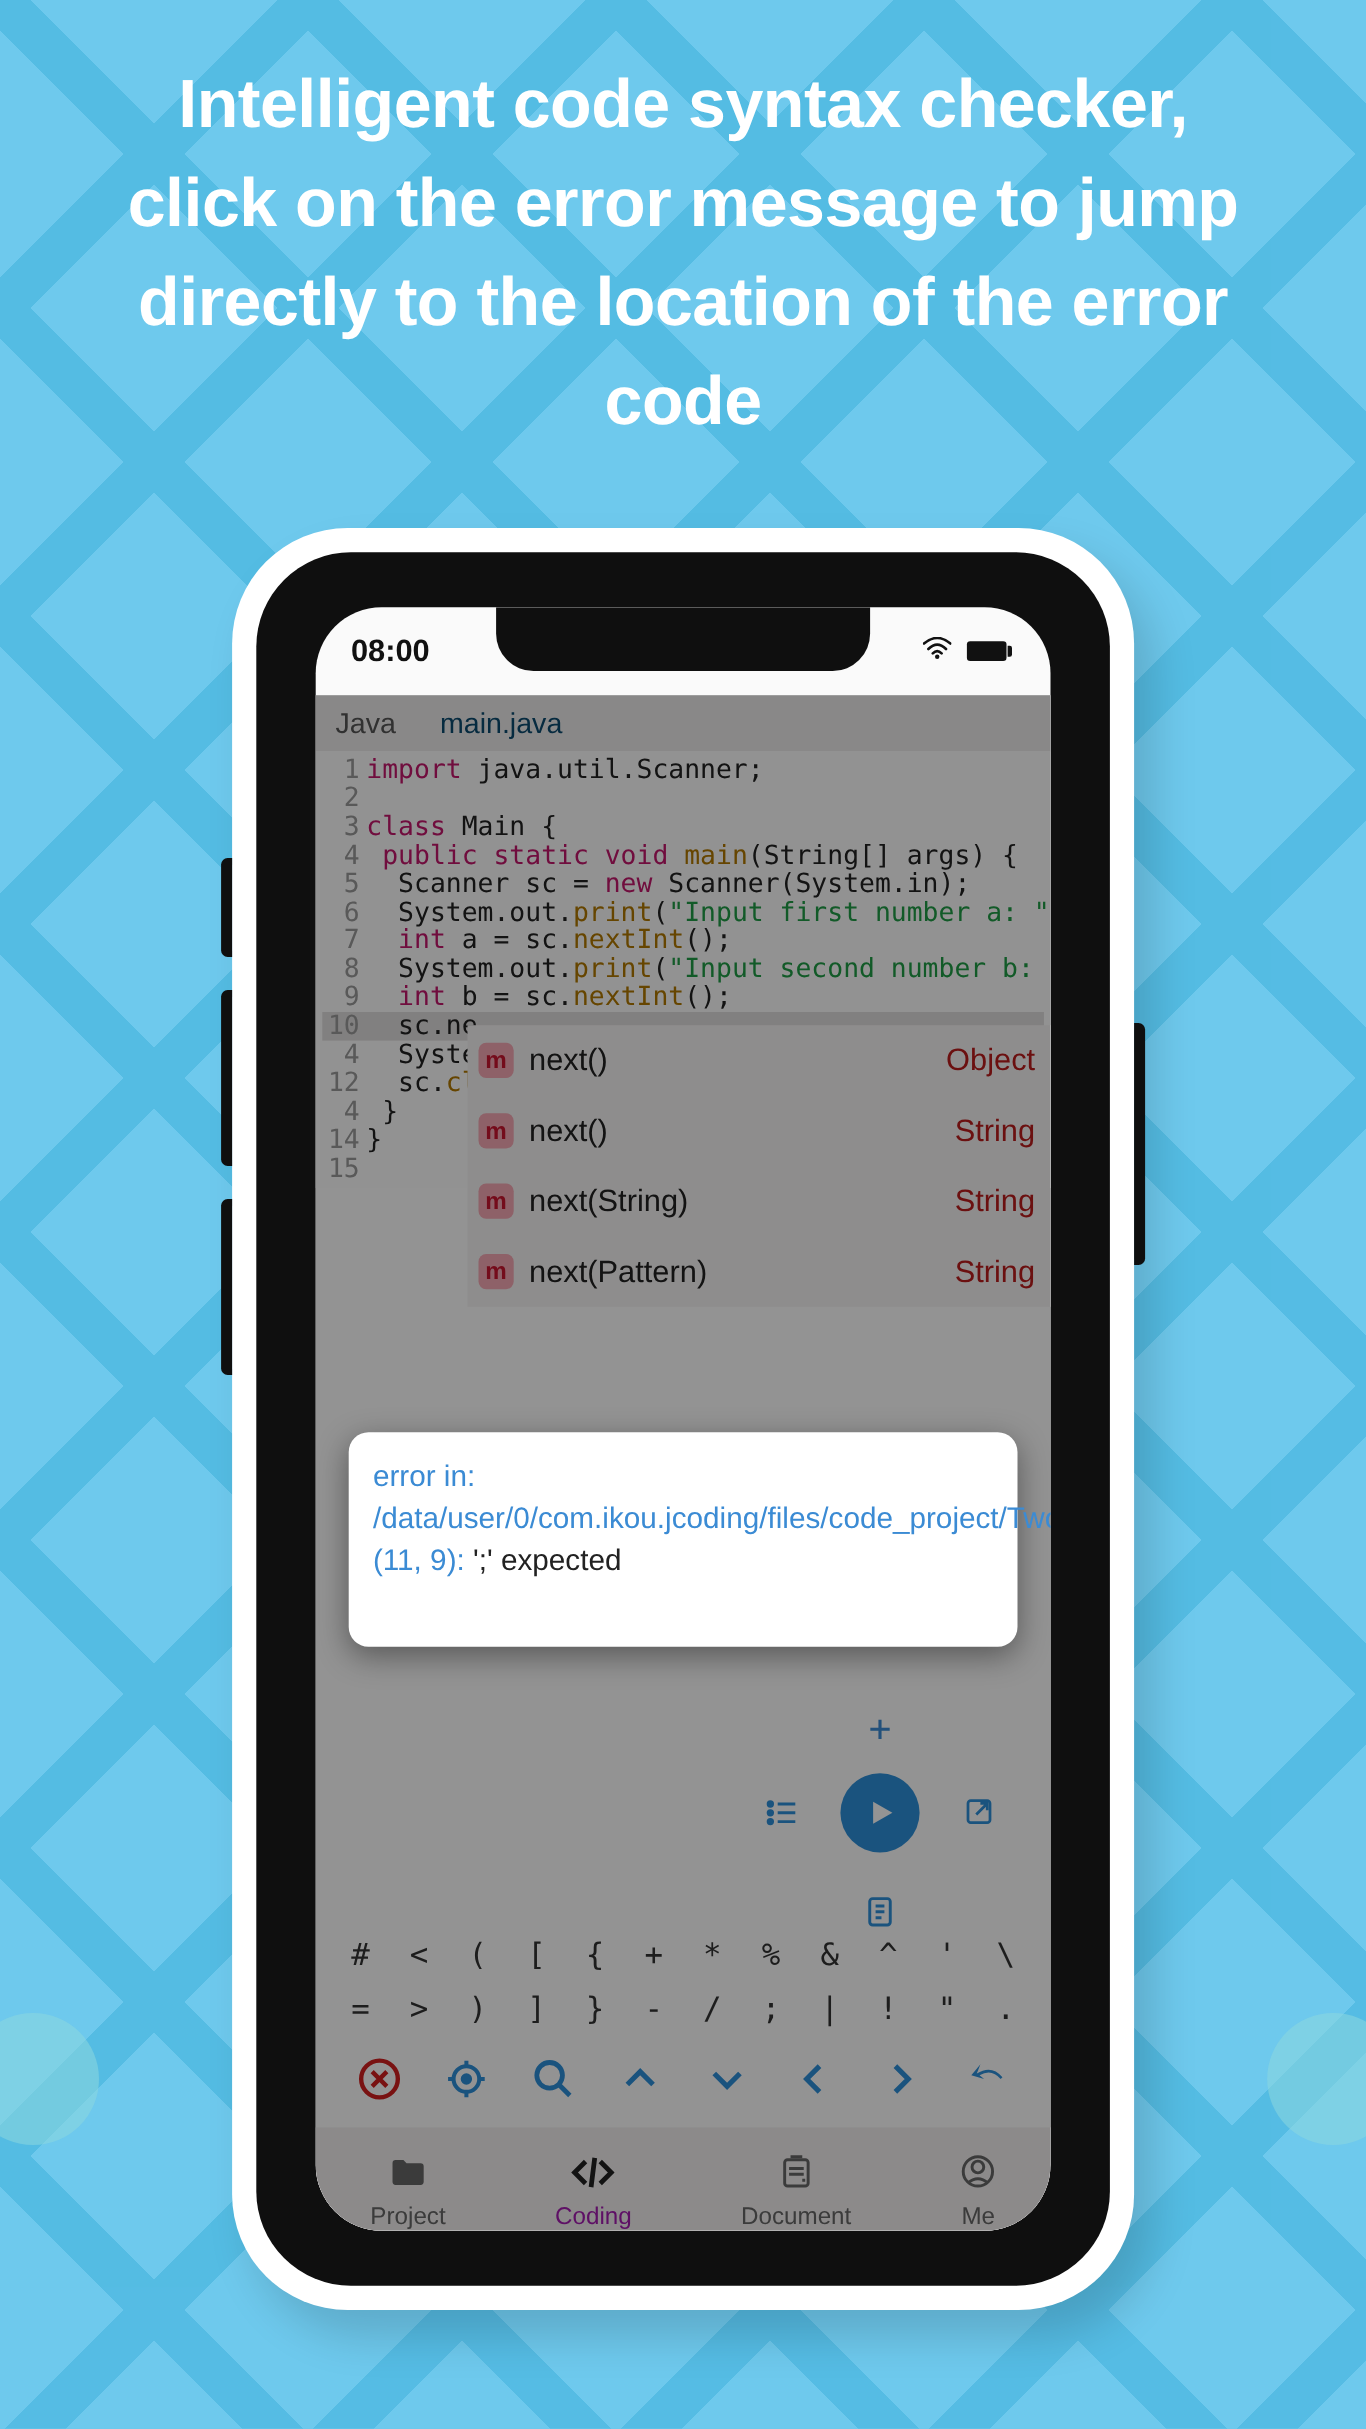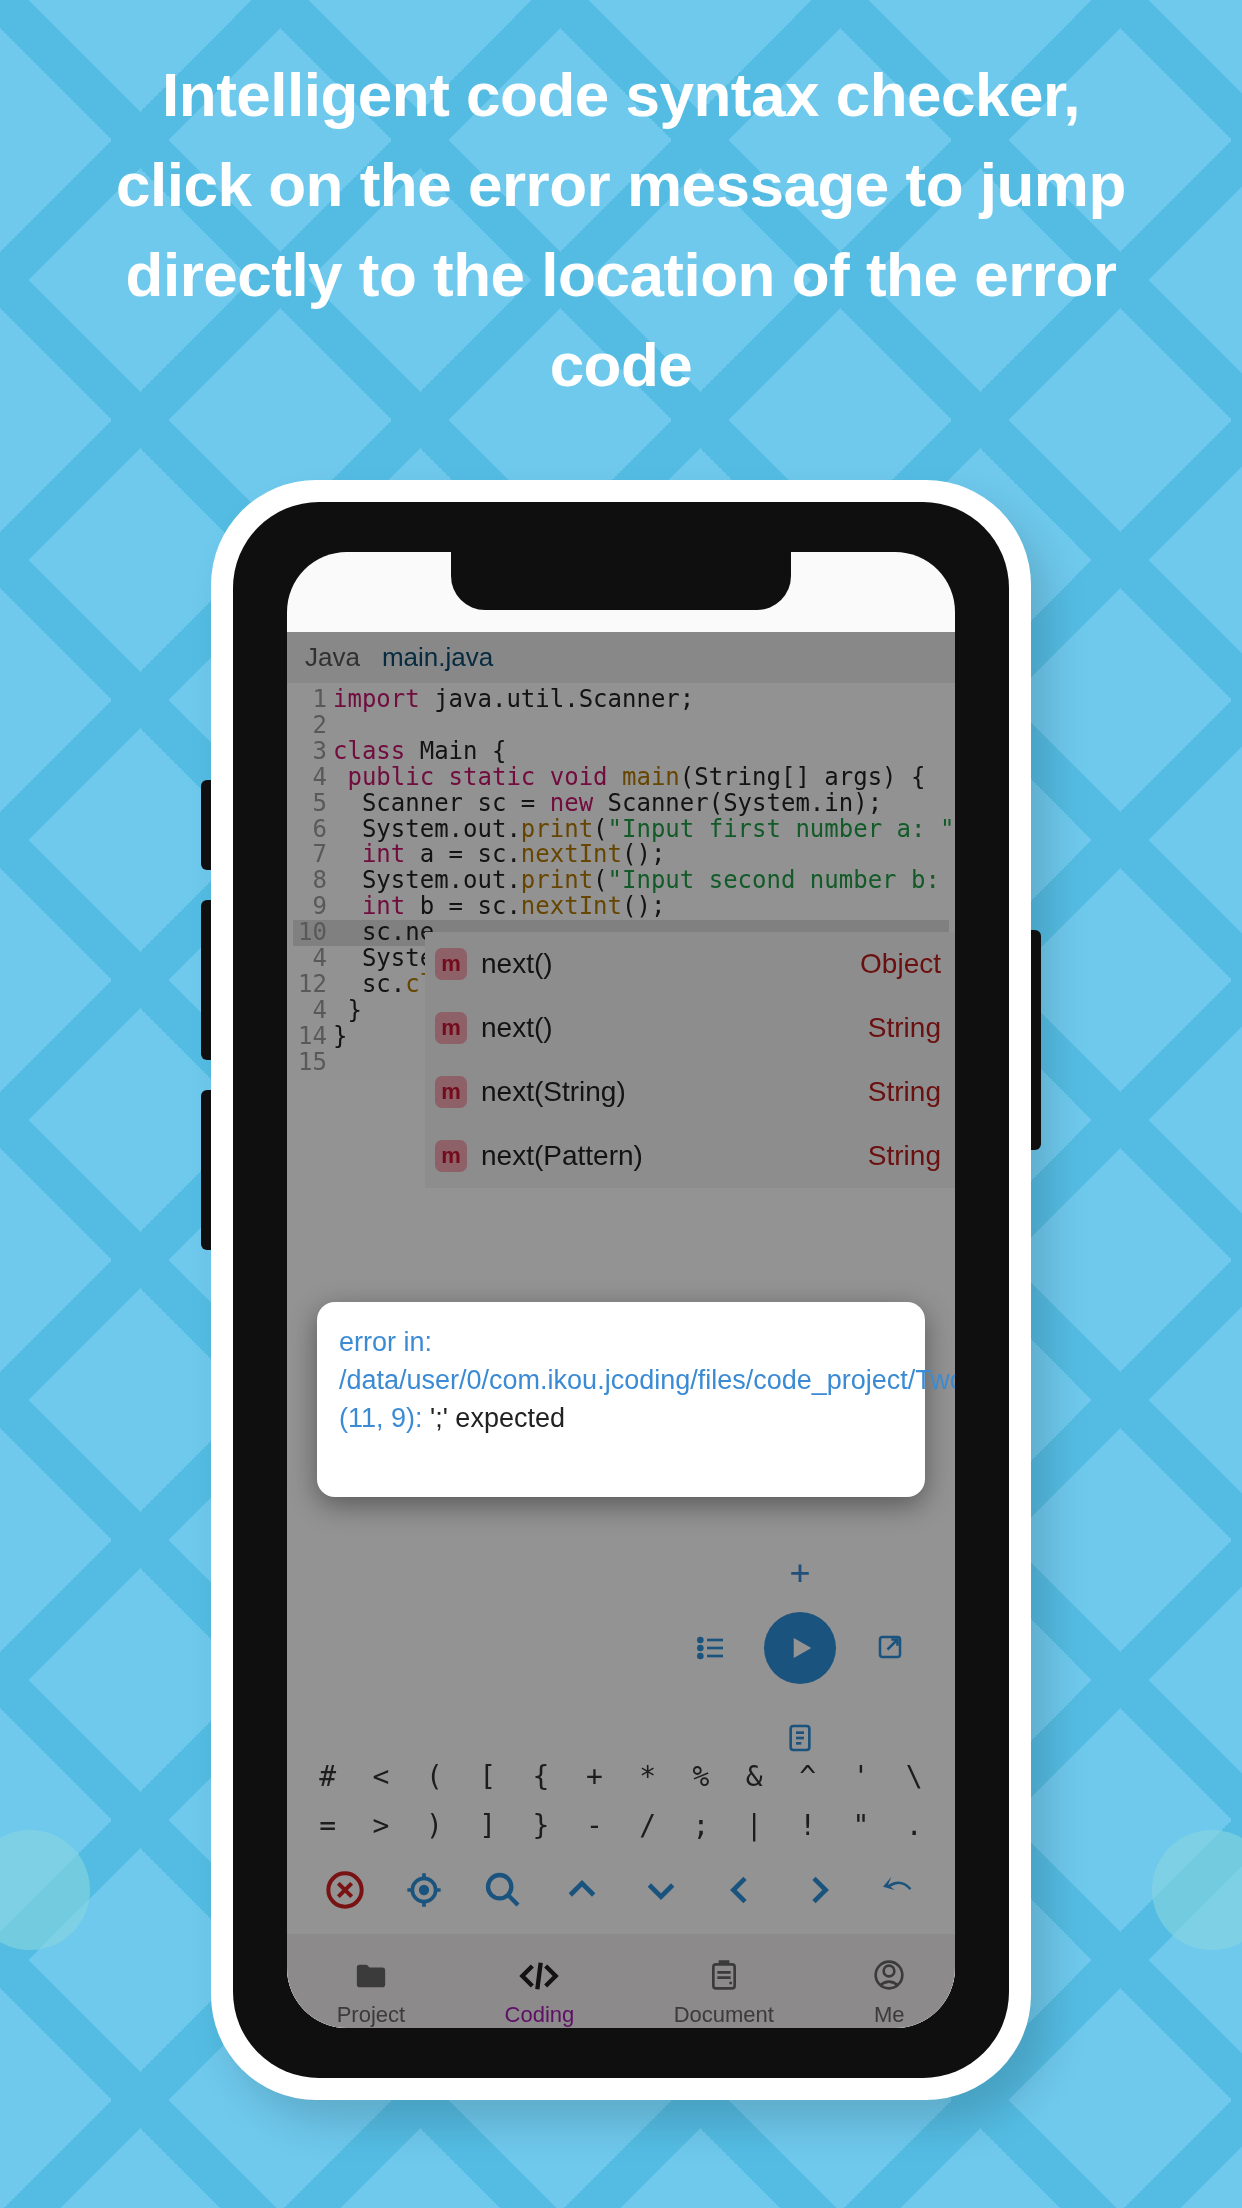--- a/index.html
+++ b/index.html
@@ -85,21 +85,21 @@
 .battery { width:36px; height:18px; background:#111; border-radius:3px; position:relative; }
 .battery::after { content:""; position:absolute; right:-5px; top:4px; width:4px; height:10px; background:#111; border-radius:0 2px 2px 0; }
 
 .app {
   position: absolute; top:80px; left:0; right:0; bottom:0;
   background: #fdfdfd;
   font-family: "SF Mono", ui-monospace, Menlo, monospace;
 }
 
 .tabs {
-  display:flex; align-items:center; gap:22px;
+  display:flex; align-items:center; gap:40px;
   padding: 10px 18px;
   background:#eceaea;
   font-family: -apple-system, sans-serif;
   font-size: 26px;
 }
 .tab-a { color:#555; }
 .tab-b { color:#0c4a6e; }
 
 .code {
   padding: 4px 6px;
@@ -182,20 +182,32 @@
 <div class="phone">
   <div class="phone-outer">
     <div class="phone-btn pb1"></div>
     <div class="phone-btn pb2"></div>
     <div class="phone-btn pb3"></div>
     <div class="phone-btn pb4"></div>
     <div class="phone-body">
       <div class="screen">
         <div class="notch"></div>
 
+        <div class="status-bar">
+          <span>08:00</span>
+          <div class="status-icons">
+            <span class="wifi-icon">
+              <svg width="26" height="20" viewBox="0 0 26 20">
+                  <path d="M1 6 Q13 -4 25 6 M5 11 Q13 3 21 11 M9 15 Q13 11 17 15" stroke="#111" stroke-width="2.4" fill="none" stroke-linecap="round"></path>
+                  <circle cx="13" cy="18" r="2" fill="#111"></circle>
+                </svg>
+            </span>
+            <span class="battery"></span>
+          </div>
+        </div>
 
         <div class="app">
 
           <div class="tabs">
             <span class="tab-a">Java</span>
             <span class="tab-b">main.java</span>
           </div>
 
           <div class="code"><span class="ln">1</span><span class="kw">import</span><span> java.util.Scanner;</span>
 <span class="ln">2</span>

